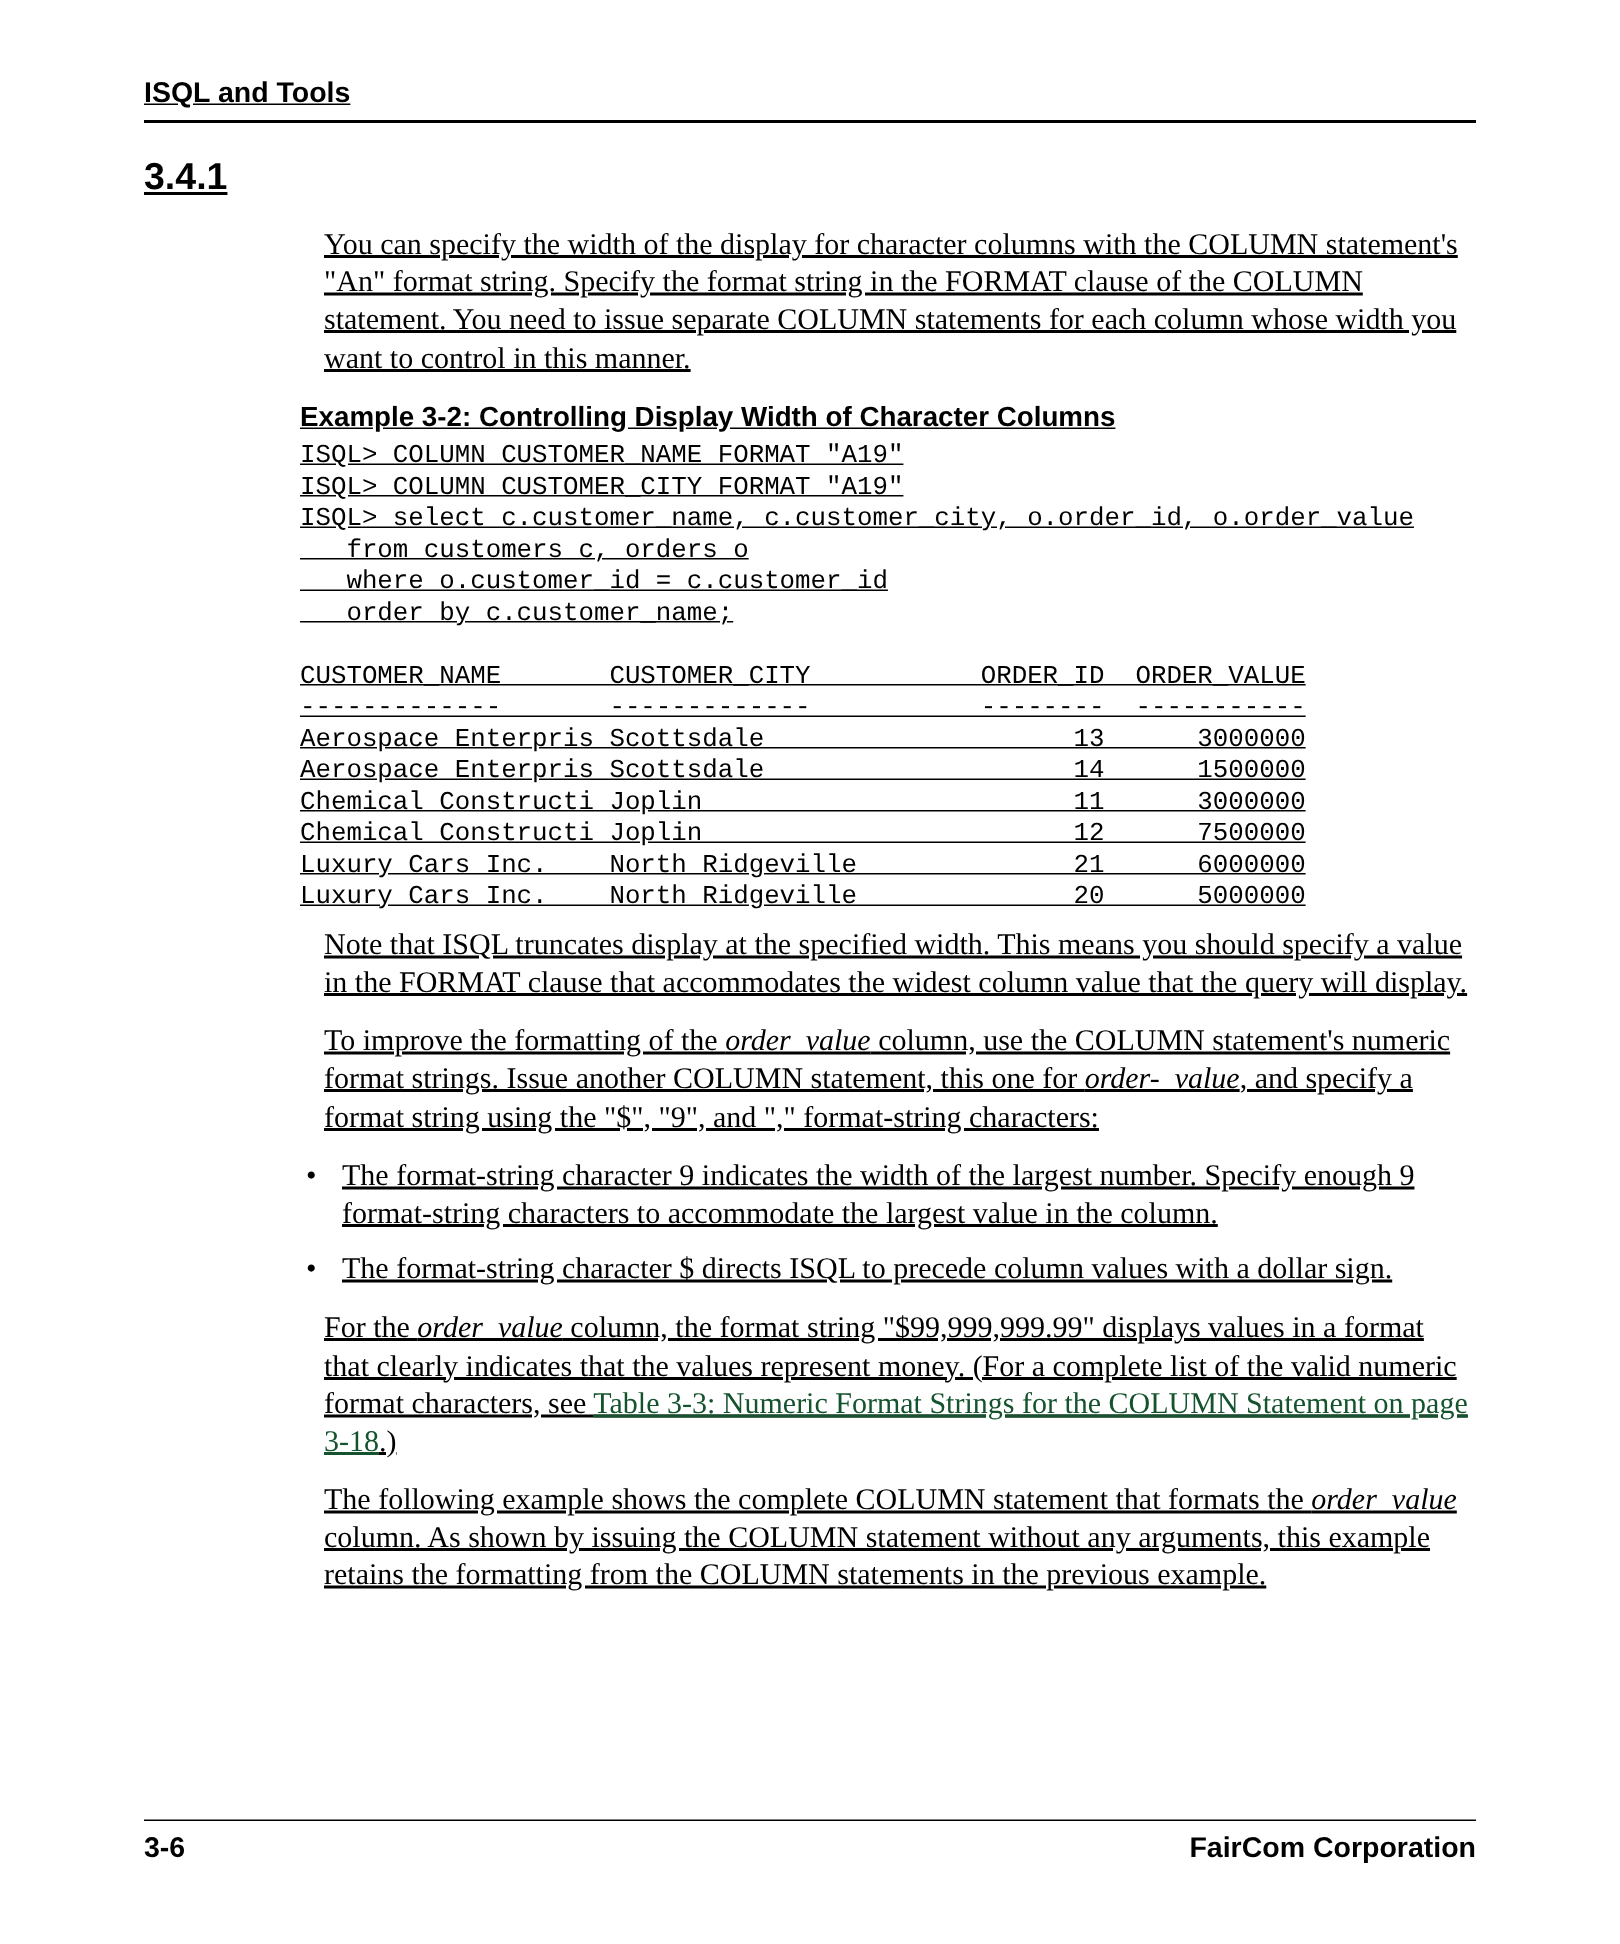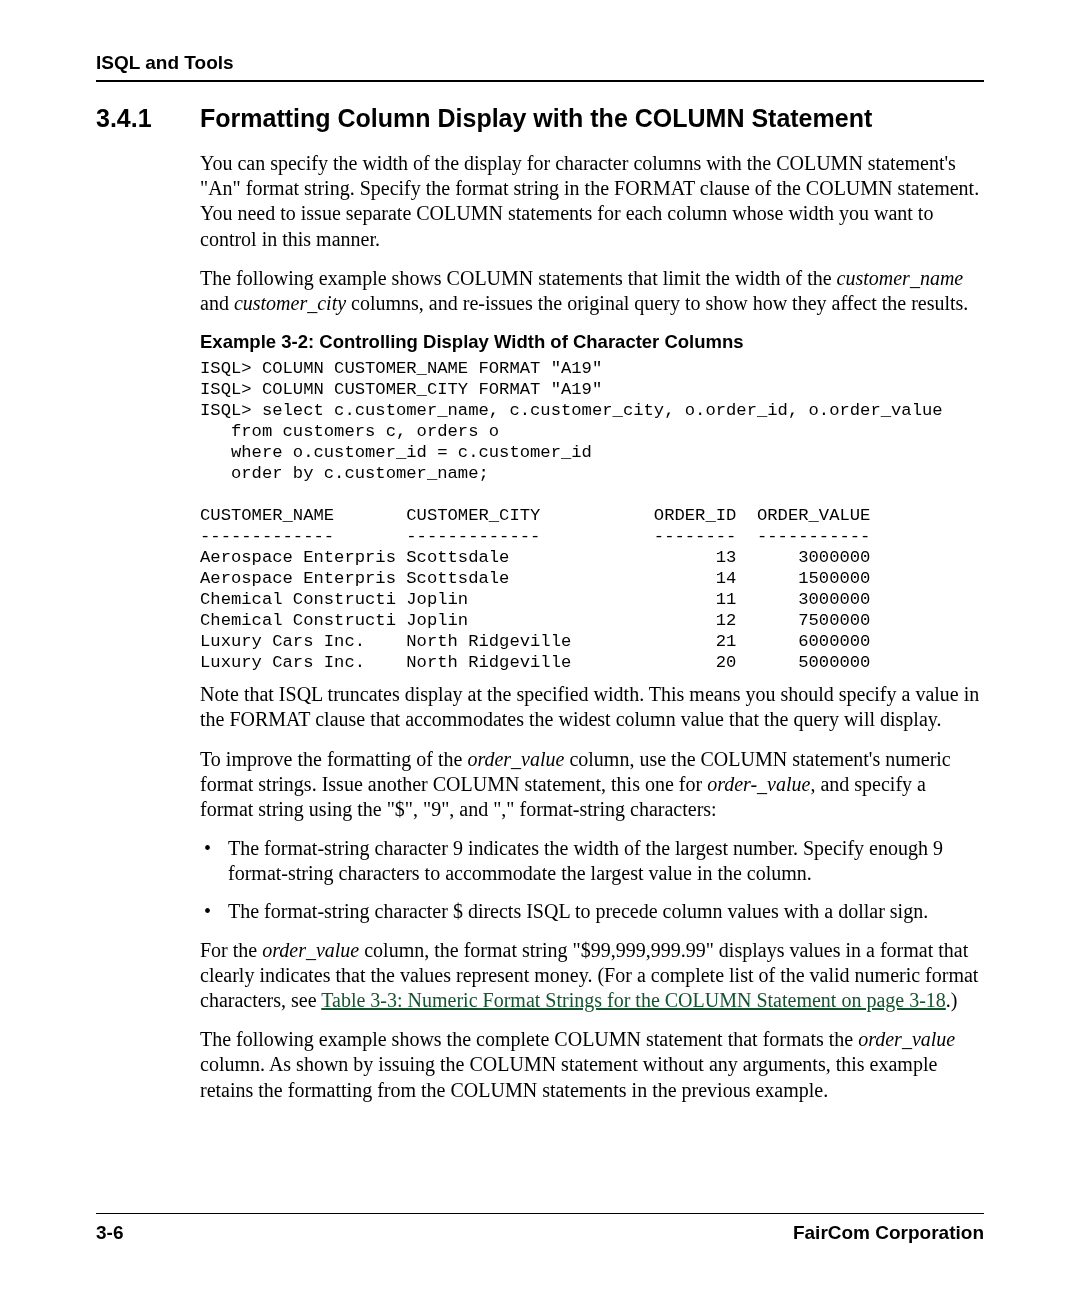--- a/index.html
+++ b/index.html
@@ -10,20 +10,21 @@
     background: #fff;
     font-family: "Times New Roman", Times, serif;
     color: #000;
   }
   .page {
     box-sizing: border-box;
     width: 1080px;
     min-height: 1296px;
     padding: 52px 96px 40px 96px;
     position: relative;
+    text-decoration: underline;
   }
   .running-head {
     font-family: Arial, Helvetica, sans-serif;
     font-weight: bold;
     font-size: 19px;
     margin: 0 0 6px 0;
   }
   .rule-thick {
     border: none;
     border-top: 2.4px solid #000;
@@ -44,21 +45,21 @@
   .sec-title {
     font-family: Arial, Helvetica, sans-serif;
     font-weight: bold;
     font-size: 25px;
   }
   .body {
     margin-left: 104px;
     font-size: 20px;
     line-height: 1.26;
   }
-  .para { margin: 0 0 14px 0; }
+  .para { margin: 0 0 14px 16px; }
   .example-caption {
     font-family: Arial, Helvetica, sans-serif;
     font-weight: bold;
     font-size: 18.5px;
     margin: 10px 0 6px 0;
   }
   .code {
     font-family: "Courier New", Courier, monospace;
     font-size: 17.2px;
     line-height: 1.22;
@@ -109,30 +110,26 @@
 </head>
 <body>
 
 <div class="page">
 
   <div class="running-head">ISQL and Tools</div>
   <hr class="rule-thick">
 
   <div class="sec-row">
     <div class="sec-num">3.4.1</div>
-    <div class="sec-title">Formatting Column Display with the COLUMN Statement</div>
   </div>
 
   <div class="body">
 
     <p class="para">You can specify the width of the display for character columns with the COLUMN statement's "An" format string. Specify the format string in the FORMAT clause of the COLUMN statement. You need to issue separate COLUMN statements for each column whose width you want to control in this manner.</p>
 
-    <p class="para">
-      <span>The following example shows COLUMN statements that limit the width of the </span><em>customer_name</em><span> and </span><em>customer_city</em><span> columns, and re-issues the original query to show how they affect the results.</span>
-    </p>
 
     <div class="example-caption">Example 3-2:  Controlling Display Width of Character Columns</div>
 
     <div class="code">ISQL&gt; COLUMN CUSTOMER_NAME FORMAT "A19"
 ISQL&gt; COLUMN CUSTOMER_CITY FORMAT "A19"
 ISQL&gt; select c.customer_name, c.customer_city, o.order_id, o.order_value
    from customers c, orders o
    where o.customer_id = c.customer_id
    order by c.customer_name;
 

